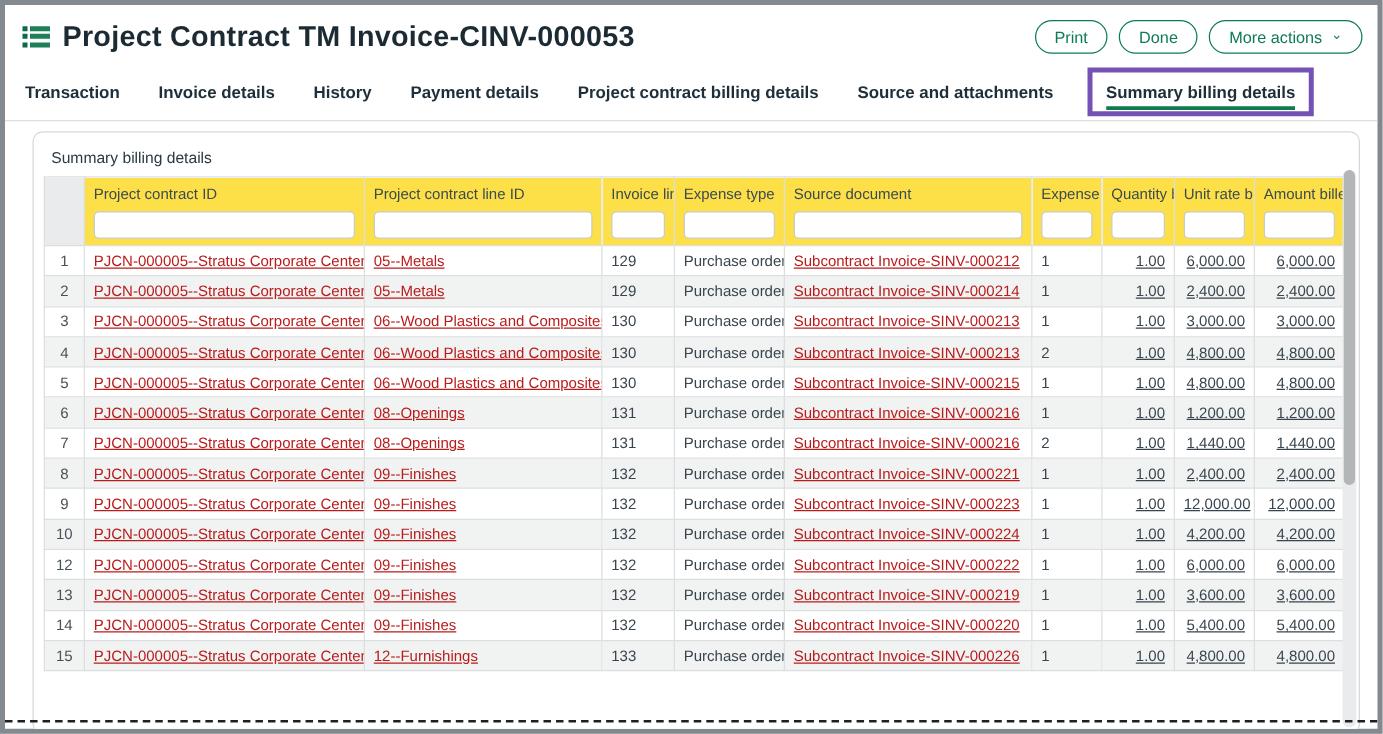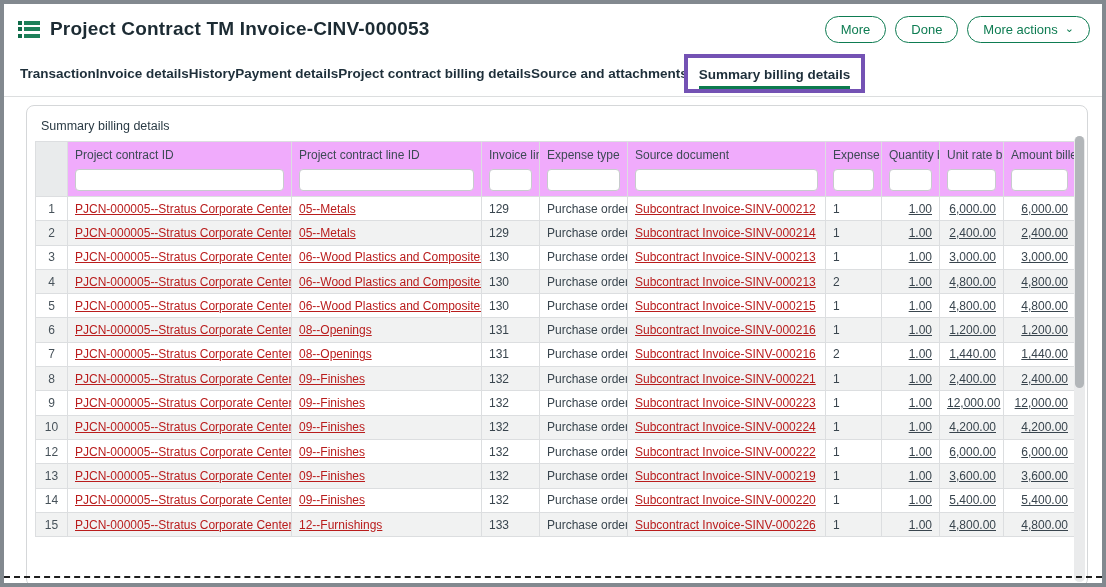--- a/index.html
+++ b/index.html
@@ -10,45 +10,45 @@
     border:4px solid #82898f; background:#ffffff; overflow:hidden;
   }
   
   .topbar { position:absolute; top:8px; left:14px; right:12px; height:34px;
             display:flex; align-items:center; }
   .list-icon { width:22px; height:17px; display:flex; flex-direction:column;
                justify-content:space-between; margin-right:10px; flex:0 0 auto; }
   .list-icon .bar { height:4px; display:flex; }
   .list-icon .dot { width:4px; background:#0e6b49; margin-right:2px; }
   .list-icon .line { flex:1; background:#1d8059; }
-  .page-title { font-size:19px; font-weight:700; color:#1c2b33; letter-spacing:.2px; }
+  .page-title { font-size:23px; font-weight:700; color:#1c2b33; letter-spacing:.2px; }
   .actions { margin-left:auto; display:flex; gap:9px; align-items:center; }
   .pill-btn {
     height:27px; padding:0 15px; border:1.5px solid #0e7c52; border-radius:14px;
     background:#ffffff; color:#0e7c52; font-size:13px; font-weight:400;
     font-family:inherit; display:flex; align-items:center; gap:7px; cursor:pointer; white-space:nowrap;
   }
   .chev { font-size:11px; line-height:1; transform:translateY(-1px); }
   
   .tabbar { position:absolute; top:50px; left:16px; right:0; height:38px;
-            display:flex; align-items:center; }
+            display:flex; align-items:center; gap:31px; }
   .tab { font-size:13.5px; font-weight:700; color:#1e2f3a; cursor:pointer; white-space:nowrap; }
   .tab-annotated { border:4px solid #7452b4; padding:7px 11px 6px 11px; margin-left:-4px; }
   .tab-active { position:relative; display:inline-block; }
   .tab-active .underline { position:absolute; left:0; right:0; bottom:-7px; height:3px; background:#0d7b4e; }
   .tabs-divider { position:absolute; top:92px; left:0; right:0; height:1px; background:#dcdedf; }
   
   .panel { position:absolute; top:101px; left:22px; width:1062px; height:482px;
            border:1px solid #d5d7d9; border-radius:8px; background:#ffffff; }
   .section-title { position:absolute; top:13px; left:14px; font-size:12.5px; color:#2a3a44; }
   
   table.grid { position:absolute; top:35px; left:8px; width:1040px;
                border-collapse:collapse; table-layout:fixed; font-size:12px; }
   .grid th, .grid td { border:1px solid #dcdee0; overflow:hidden; white-space:nowrap; }
-  .grid thead th { background:#f0abfc; vertical-align:bottom; padding:6px 7px 5px 7px;
+  .grid thead th { background:#fde047; vertical-align:bottom; padding:6px 7px 5px 7px;
                    font-weight:400; text-align:left; color:#3c4a54; }
   .grid thead th.h-num { background:#e9ebec; }
   .grid thead th .h-lab { display:block; font-size:12px; line-height:1.25; margin-bottom:6px; }
   .grid thead th.h-right .h-lab { text-align:right; }
   .filter-input { width:100%; height:22px; border:1px solid #c7cbcd; border-radius:4px;
                   background:#ffffff; font-family:inherit; font-size:12px; padding:0 5px; }
   .grid tbody td { height:24.3px; padding:0 7px; color:#39454e; }
   .grid tbody tr:nth-child(even) td { background:#f1f2f2; }
   .grid tbody td.c-num { text-align:center; color:#47525a; }
   .grid tbody td.c-right { text-align:right;text-decoration:underline; }
@@ -78,21 +78,21 @@
           <span class="line"></span>
         </span>
       <span class="bar">
           <span class="dot"></span>
           <span class="line"></span>
         </span>
     </span>
     <span class="page-title">Project Contract TM Invoice-CINV-000053</span>
     <div class="actions">
       <button class="pill-btn">
-        <span>More</span>
+        <span>Print</span>
       </button>
       <button class="pill-btn">
         <span>Done</span>
       </button>
       <button class="pill-btn">
         <span>More actions</span>
         <span class="chev">⌄</span>
       </button>
     </div>
   </div>

